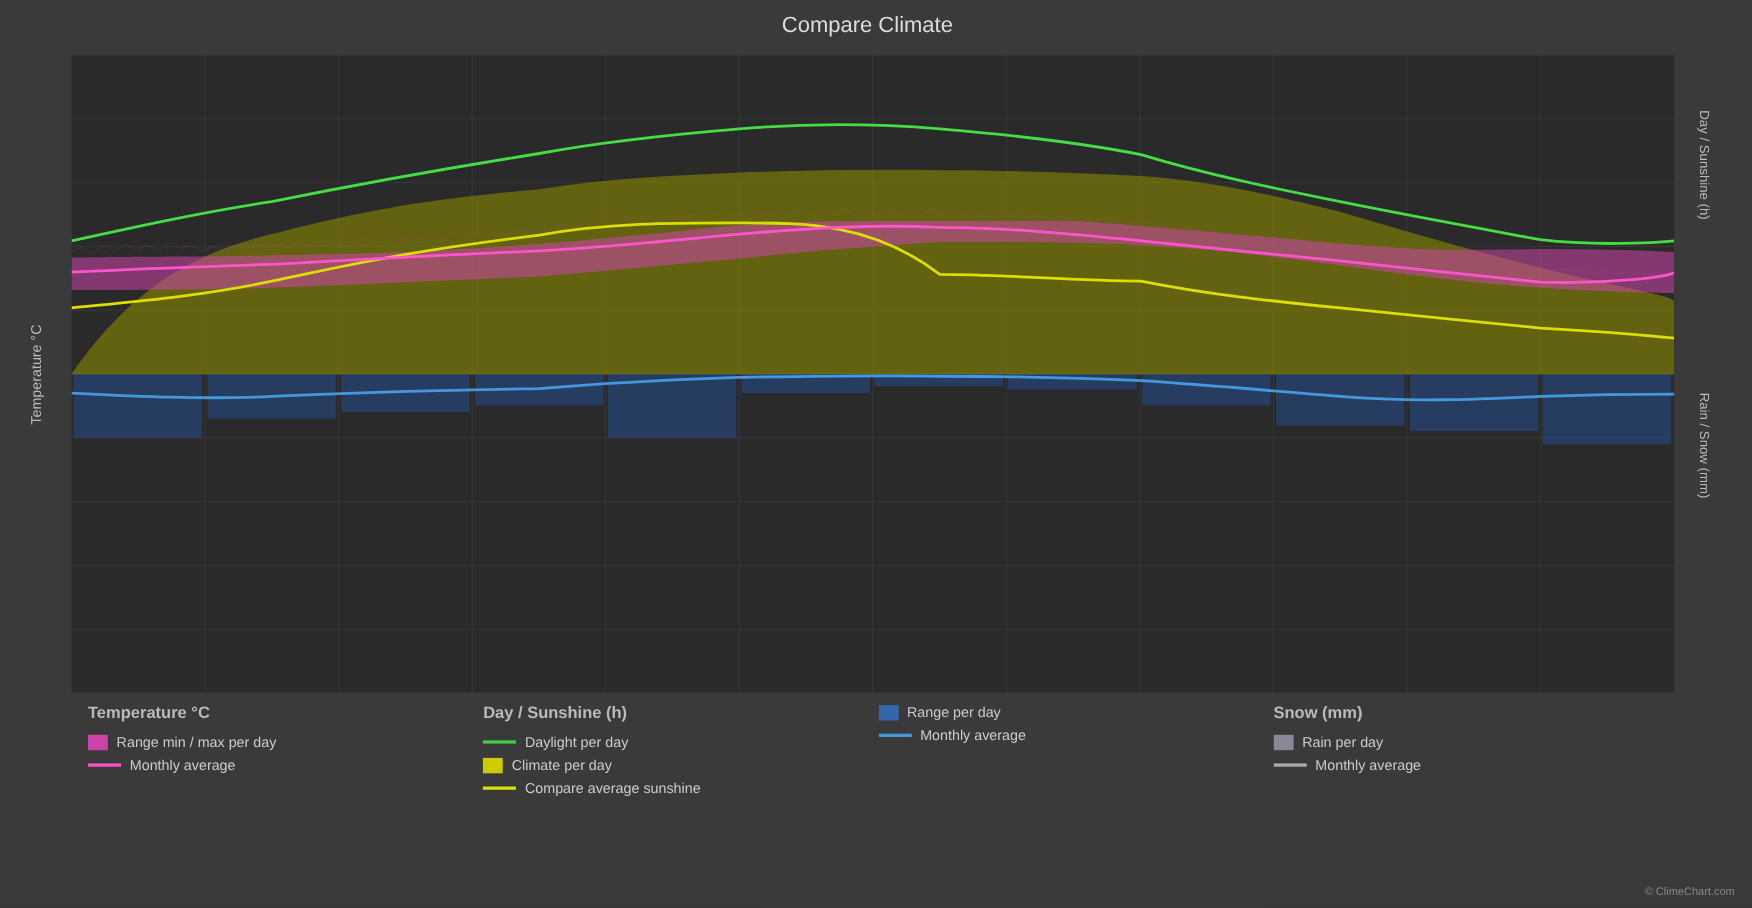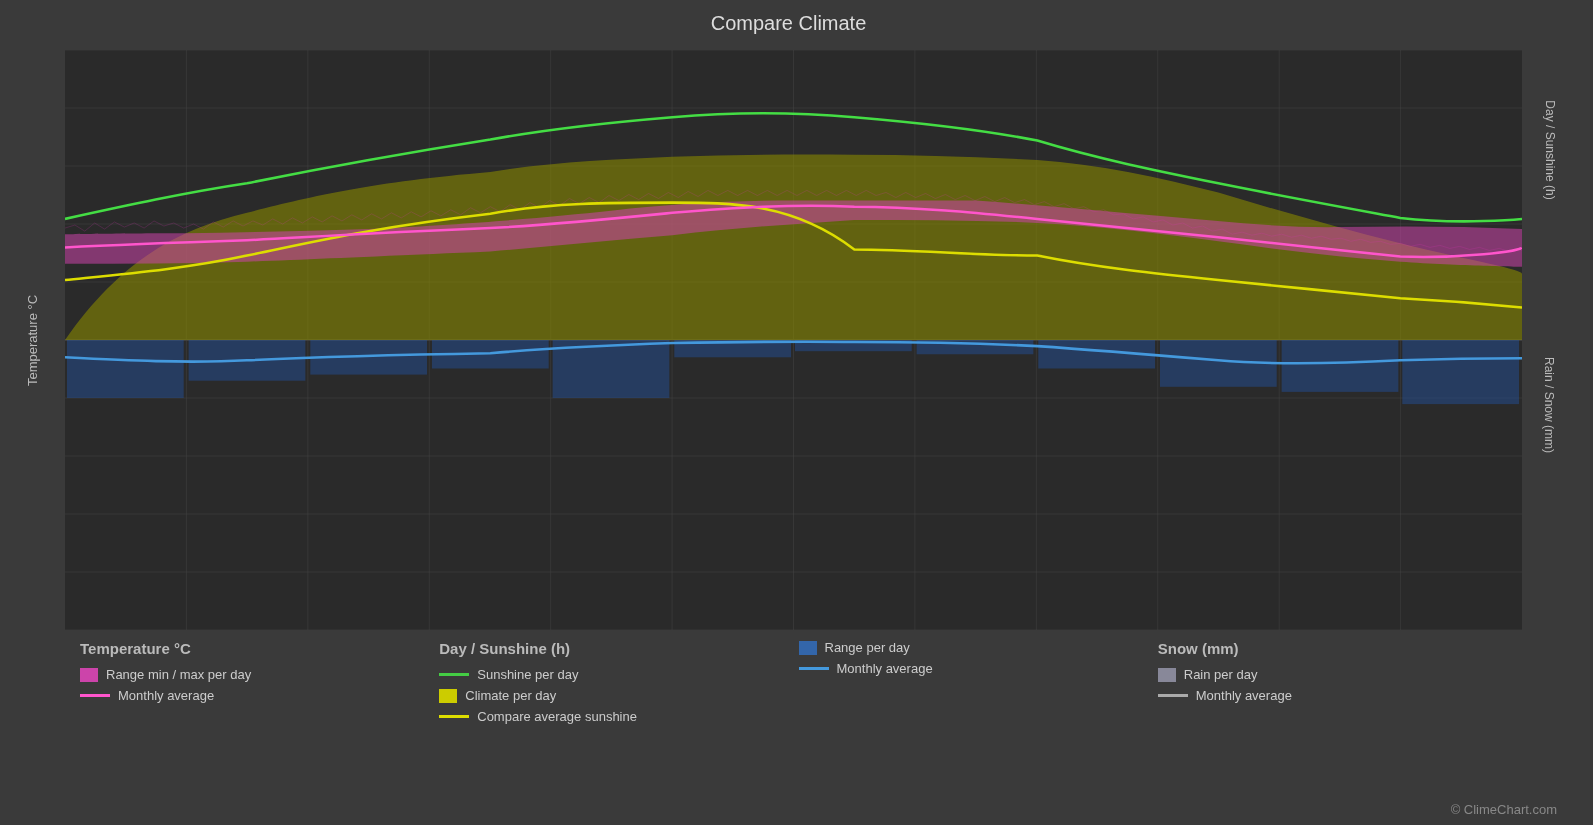--- a/index.html
+++ b/index.html
@@ -69,22 +69,22 @@
       flex-shrink: 0;
     }
     .legend-line {
       width: 30px;
       height: 3px;
       flex-shrink: 0;
     }
     .copyright {
       position: absolute;
       bottom: 8px;
-      right: 20px;
-      font-size: 13px;
+      right: 0;
+      font-size: 10px;
       color: #888;
       margin-top: 26px;
     }
     .axis-label-left {
       position: absolute;
       left: 0;
       top: 50px;
       bottom: 195px;
       width: 65px;
       display: flex;
@@ -373,21 +373,21 @@
       <div class="legend-item">
         <div class="legend-line" style="background: #ff55cc;"></div>
         <span>Monthly average</span>
       </div>
     </div>
 
     <div class="legend-col">
       <div class="legend-title">Day / Sunshine (h)</div>
       <div class="legend-item">
         <div class="legend-line" style="background: #44cc44;"></div>
-        <span>Sunshine per day</span>
+        <span>Daylight per day</span>
       </div>
       <div class="legend-item">
         <div class="legend-swatch" style="background: #cccc00;"></div>
         <span>Climate per day</span>
       </div>
       <div class="legend-item">
         <div class="legend-line" style="background: #dddd00;"></div>
         <span>Compare average sunshine</span>
       </div>
     </div>

